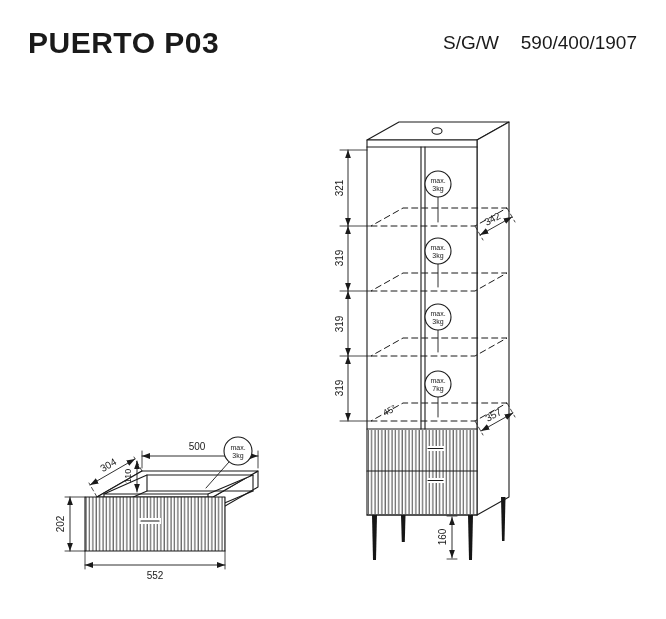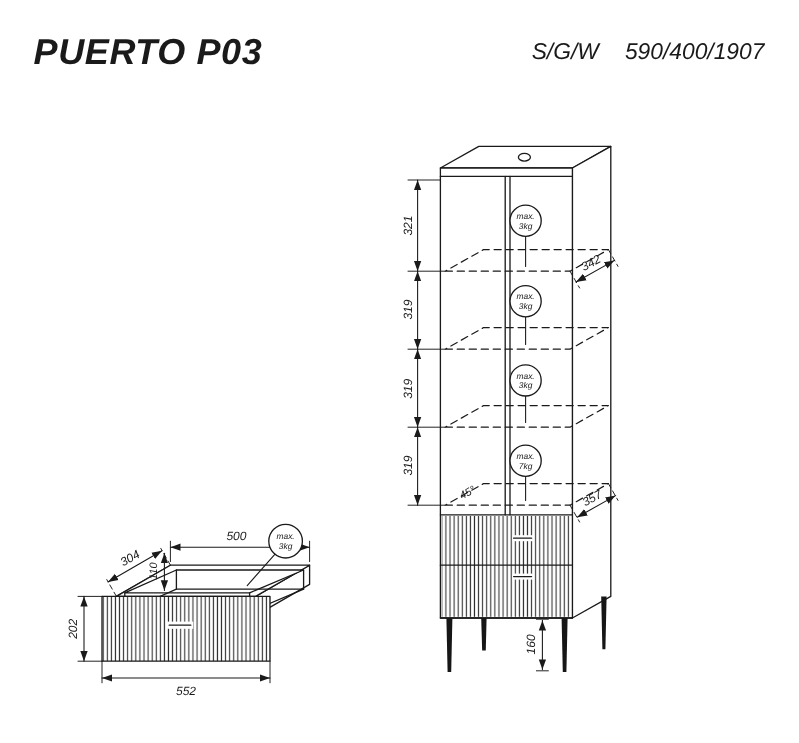--- a/index.html
+++ b/index.html
@@ -1,17 +1,17 @@
 <!DOCTYPE html>
 <html><head>
 <meta charset="utf-8">
 <style>
   html,body{margin:0;padding:0;background:#ffffff;}
   .canvas{position:relative;width:666px;height:619px;background:#ffffff;
-          font-family:"Liberation Sans",sans-serif;overflow:hidden;font-style:italic;}
+          font-family:"Liberation Sans",sans-serif;overflow:hidden;}
   svg{position:absolute;left:0;top:0;}
   svg text{font-family:"Liberation Sans",sans-serif;fill:#1a1a1a;stroke:none;}
 </style>
 </head>
 <body>
 
 <div class="canvas">
 <svg width="666" height="619" viewBox="0 0 666 619">
   <defs>
     <pattern id="ribs" width="3.4" height="8" patternUnits="userSpaceOnUse">

